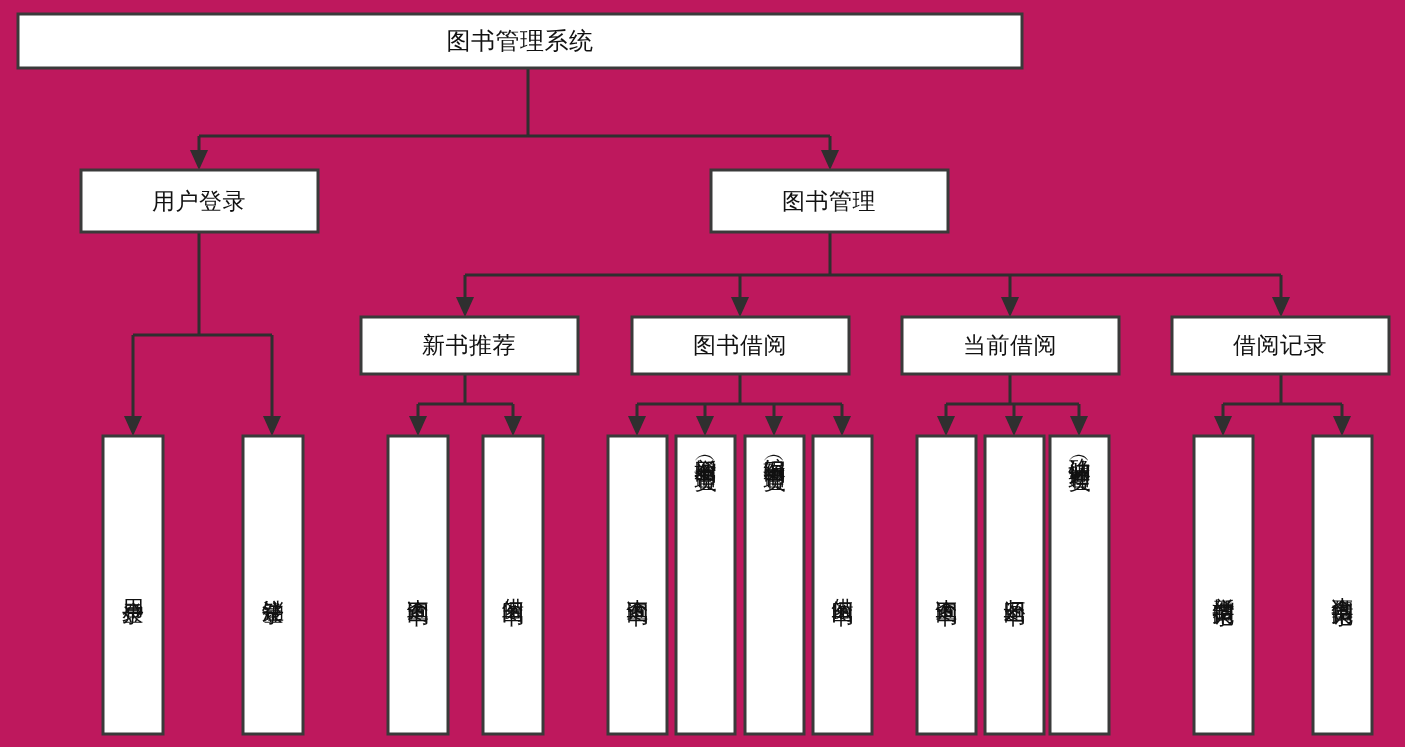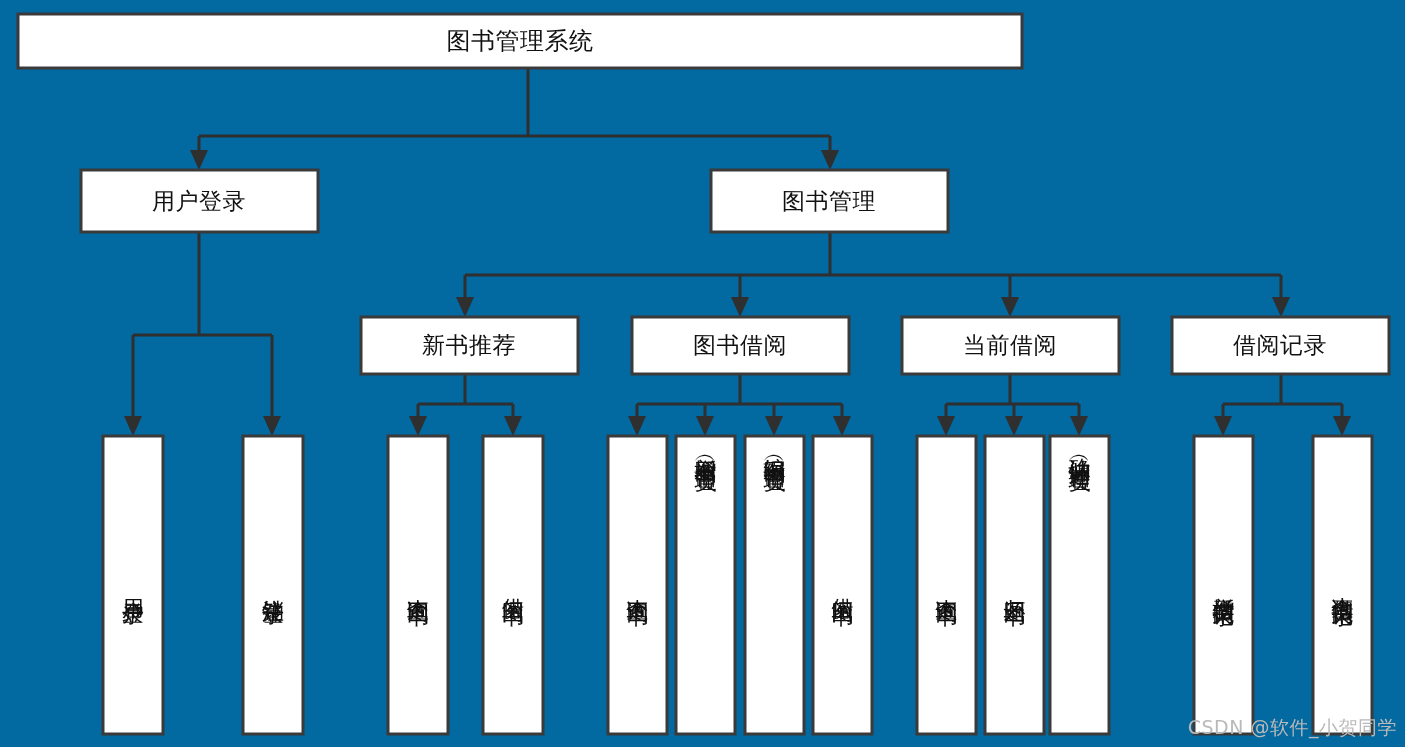--- a/index.html
+++ b/index.html
@@ -8,21 +8,21 @@
     padding: 0;
     background: #ffffff;
   }
   body {
     font-family: "DejaVu Sans", "Liberation Sans", sans-serif;
   }
   #diagram-root {
     position: relative;
     width: 1405px;
     height: 747px;
-    background: #0369a1;
+    background: #be185d;
     overflow: hidden;
   }
   svg.flowchart {
     position: absolute;
     top: 0;
     left: 0;
     width: 1405px;
     height: 747px;
     display: block;
   }
@@ -264,15 +264,14 @@
     <span class="leaf-label" style="margin-top:4px;">确认归还（管理员）</span>
   </div>
 
   <div class="leaf-label-wrap" style="left:1194px; top:436px; width:59px; height:298px;">
     <span class="leaf-label">新增借阅记录</span>
   </div>
   <div class="leaf-label-wrap" style="left:1313px; top:436px; width:59px; height:298px;">
     <span class="leaf-label">查询借阅记录</span>
   </div>
 
-  <div class="watermark">CSDN @软件_小贺同学</div>
 
 </div>
 
 </body></html>

